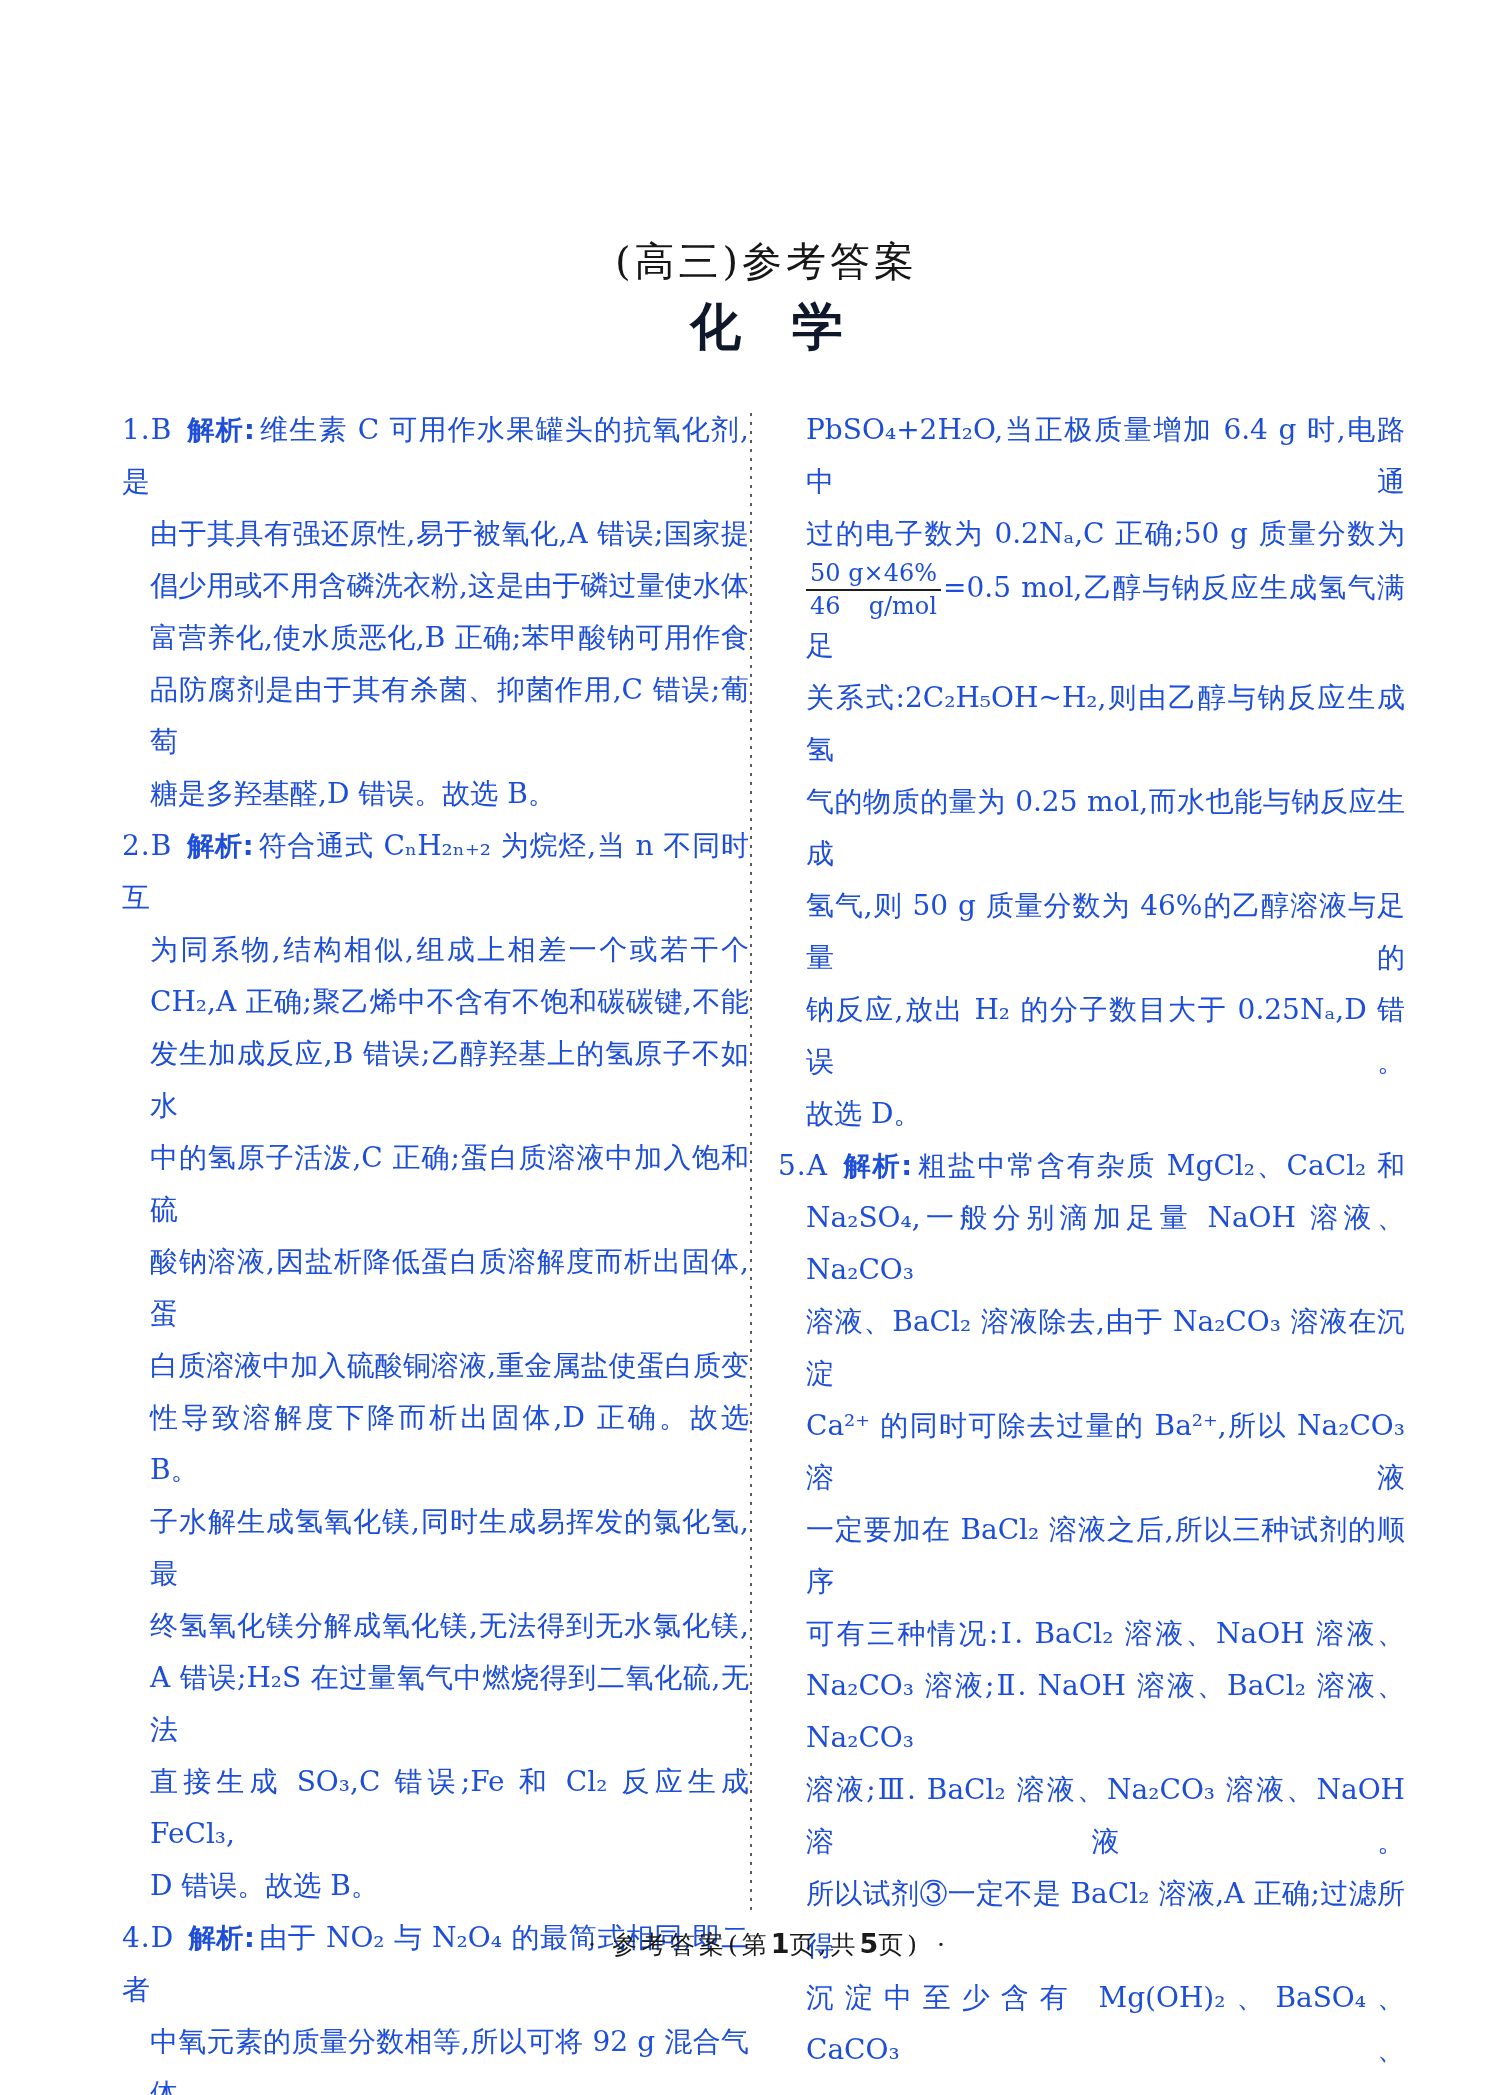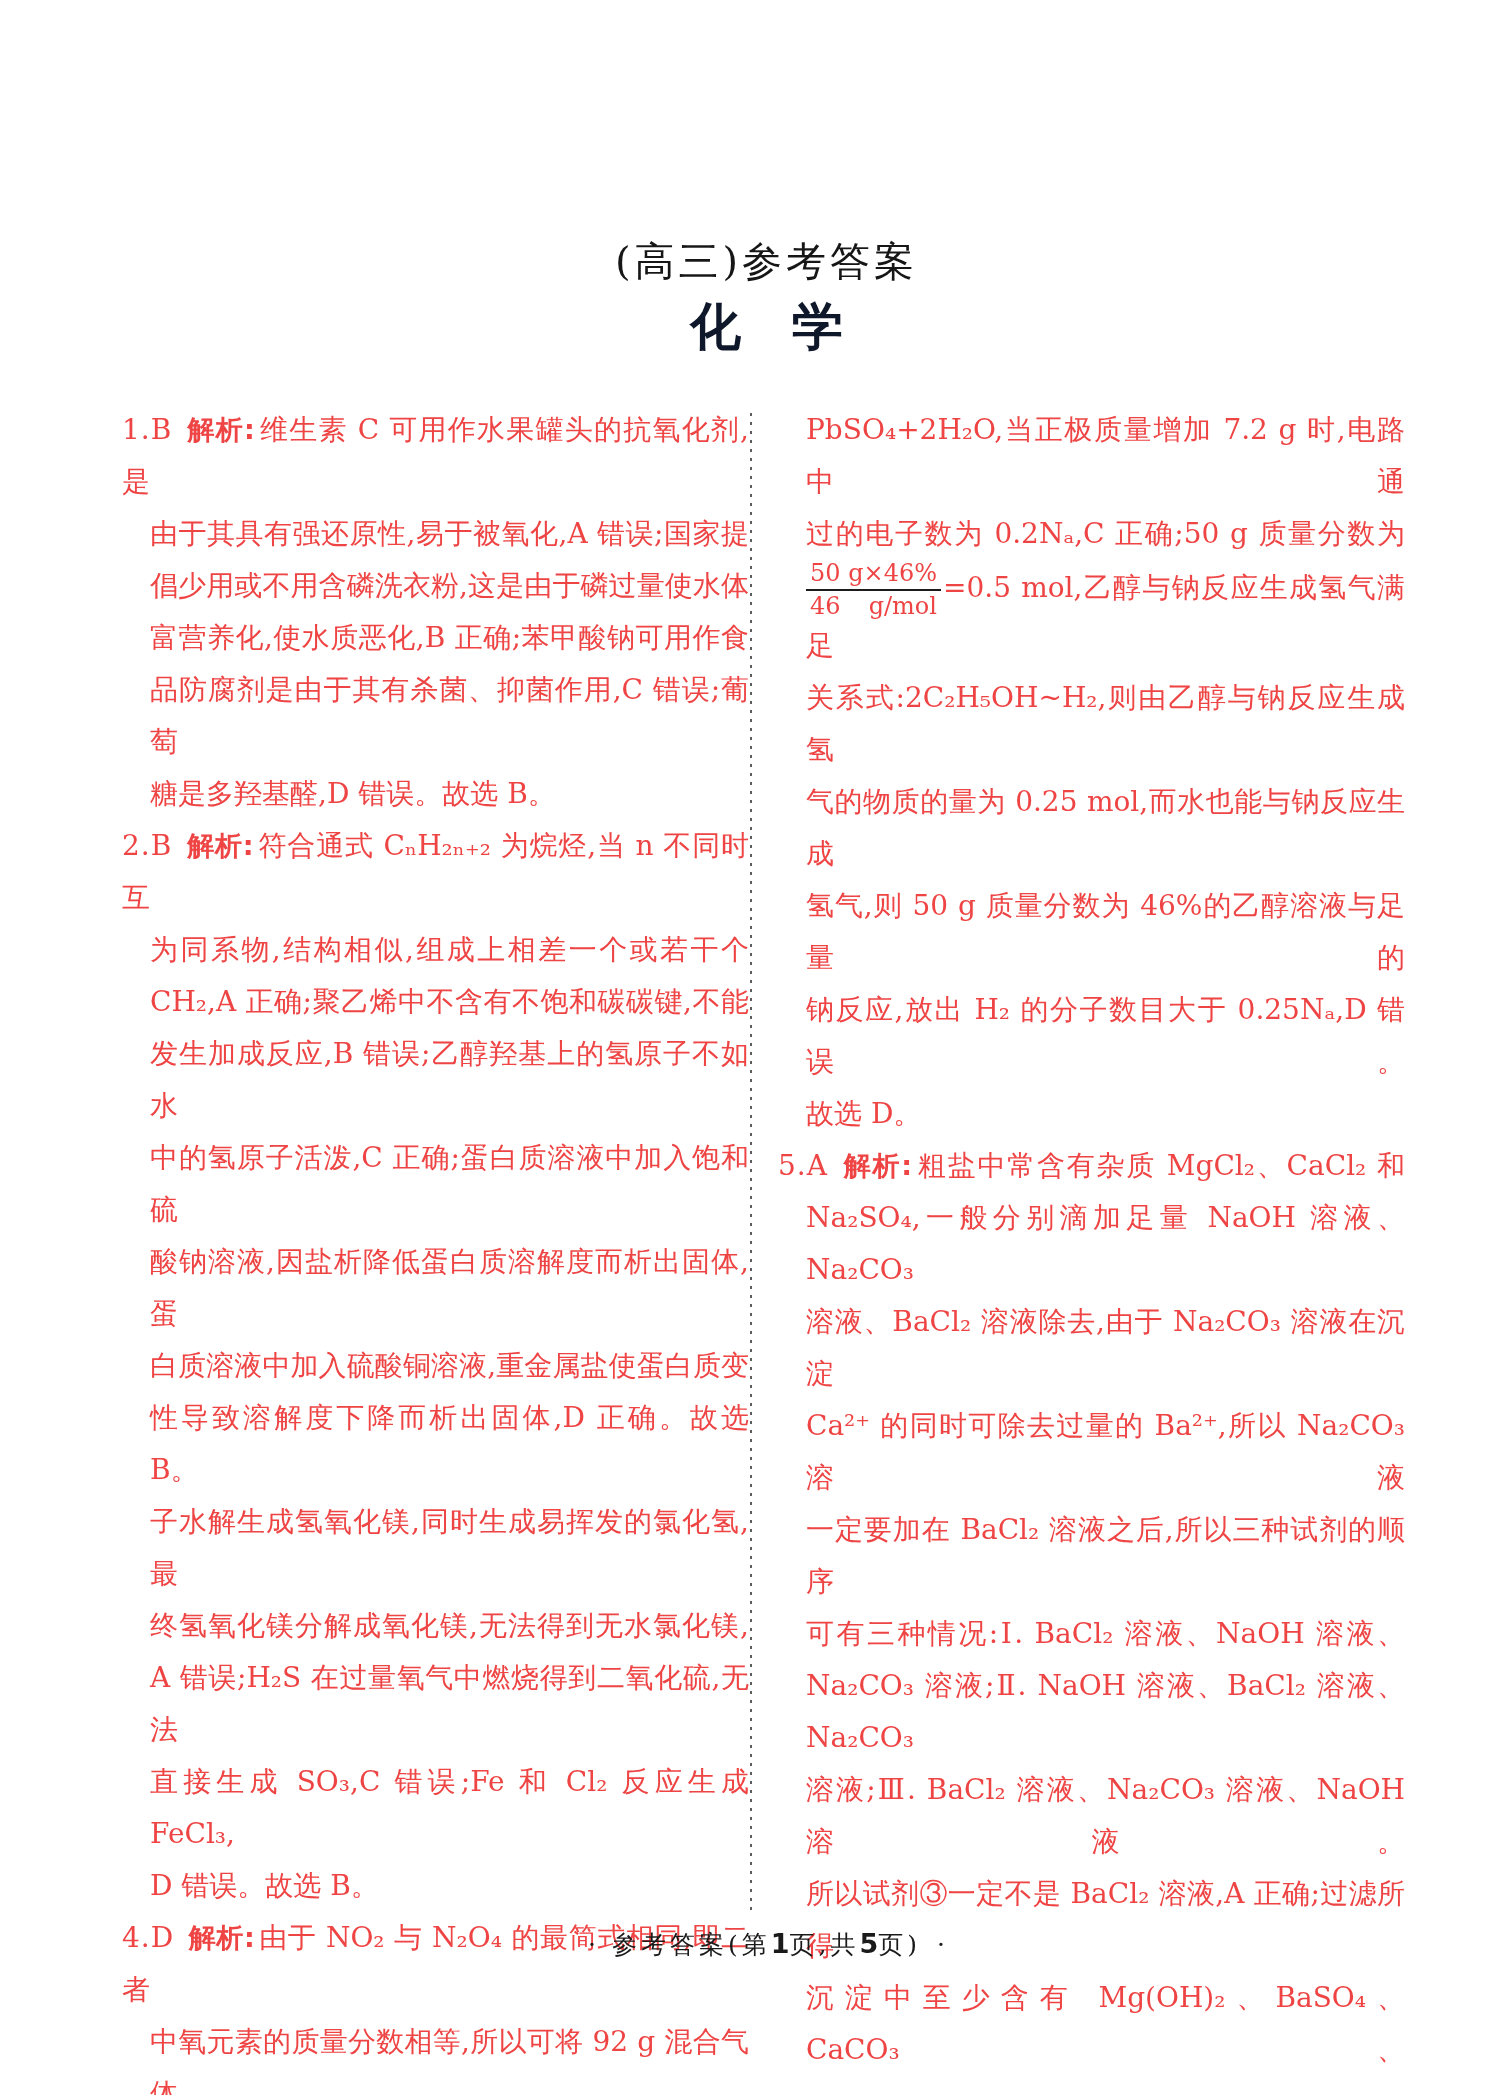--- a/index.html
+++ b/index.html
@@ -38,21 +38,21 @@
     display:flex;gap:29px;
   }
   .column{width:627px;}
   .item{margin:0;}
   .line{
     font-size:28px;
     line-height:52px;
     text-align:justify;
     text-align-last:justify;
     white-space:normal;
-    color:#ef4444;
+    color:#1d4ed8;
   }
   .line.cont{margin-left:28px;}
   .line.final{text-align-last:left;}
   .qnum{letter-spacing:1px;margin-right:14px;}
   .jiexi{
     font-family:"DejaVu Sans","Liberation Sans",sans-serif;
     font-weight:700;
     font-size:27px;
     margin-right:4px;
   }
@@ -113,21 +113,21 @@
           <div class="line cont">直接生成 SO₃,C 错误;Fe 和 Cl₂ 反应生成 FeCl₃,</div>
           <div class="line cont final">D 错误。故选 B。</div>
         </div>
         <div class="item">
           <div class="line first"><span class="qnum">4.D</span><b class="jiexi">解析:</b>由于 NO₂ 与 N₂O₄ 的最简式相同,即二者</div>
           <div class="line cont">中氧元素的质量分数相等,所以可将 92 g 混合气体</div>
         </div>
       </div>
     <div class="column" id="col-right">
         <div class="item">
-          <div class="line cont">PbSO₄+2H₂O,当正极质量增加 7.2 g 时,电路中通</div>
+          <div class="line cont">PbSO₄+2H₂O,当正极质量增加 6.4 g 时,电路中通</div>
           <div class="line cont">过的电子数为 0.2Nₐ,C 正确;50 g 质量分数为</div>
           <div class="line cont"><span class="frac"><span class="fnum">50 g×46%</span><span class="fden">46 g/mol</span></span>=0.5 mol,乙醇与钠反应生成氢气满足</div>
           <div class="line cont">关系式:2C₂H₅OH~H₂,则由乙醇与钠反应生成氢</div>
           <div class="line cont">气的物质的量为 0.25 mol,而水也能与钠反应生成</div>
           <div class="line cont">氢气,则 50 g 质量分数为 46%的乙醇溶液与足量的</div>
           <div class="line cont">钠反应,放出 H₂ 的分子数目大于 0.25Nₐ,D 错误。</div>
           <div class="line cont final">故选 D。</div>
         </div>
         <div class="item">
           <div class="line first"><span class="qnum">5.A</span><b class="jiexi">解析:</b>粗盐中常含有杂质 MgCl₂、CaCl₂ 和</div>

